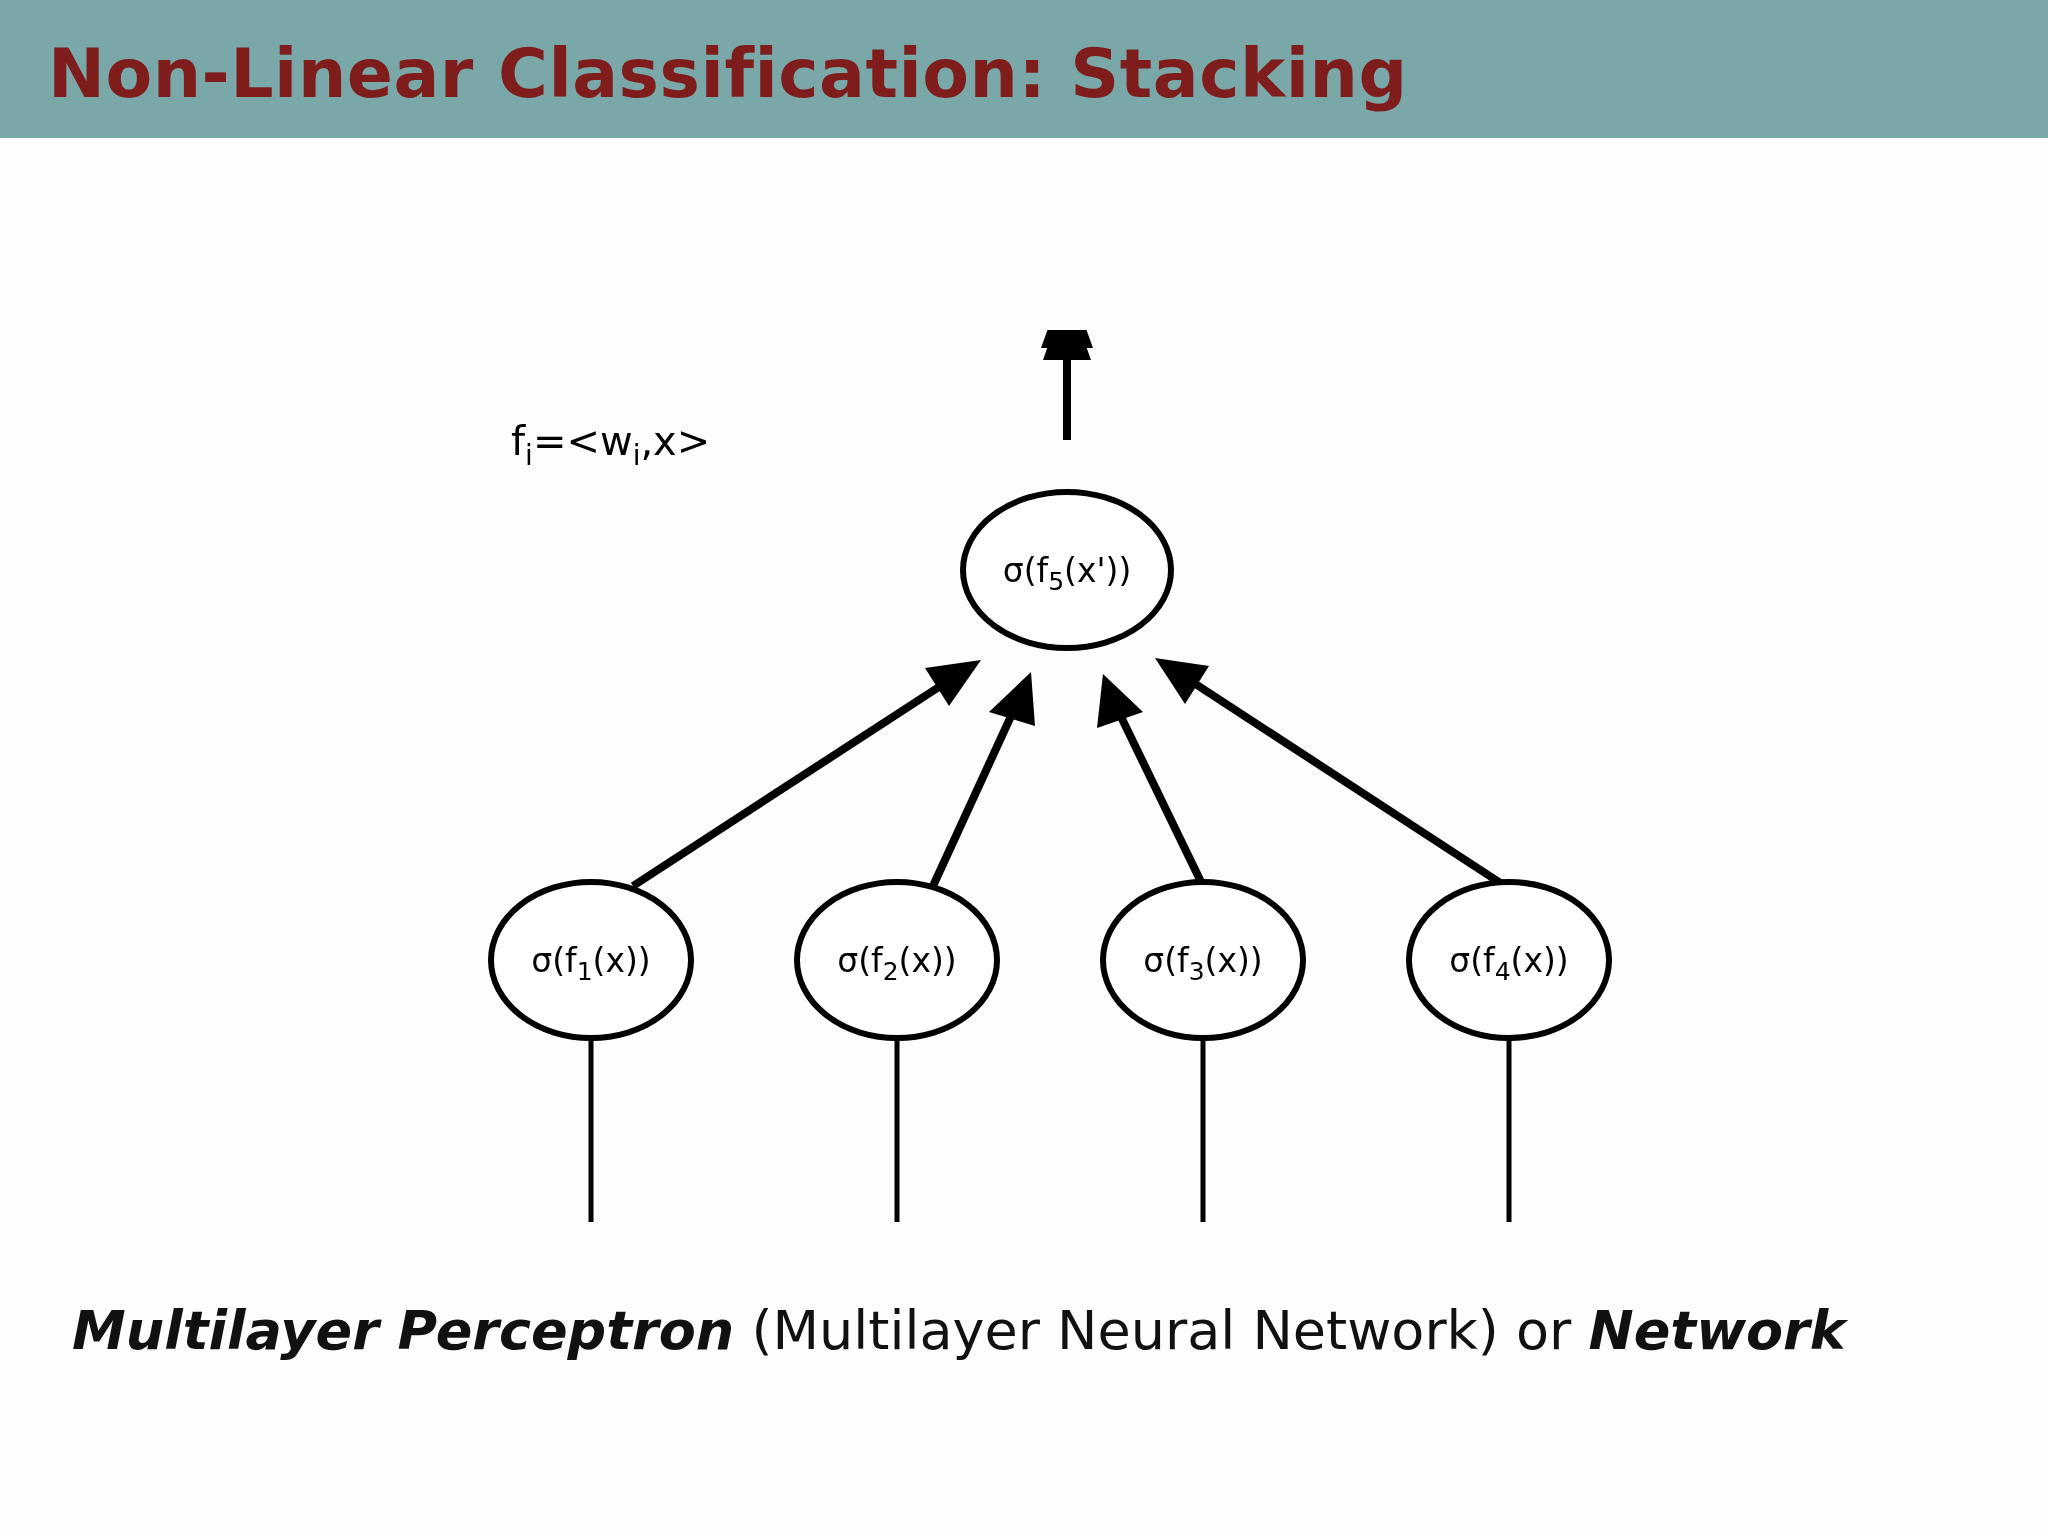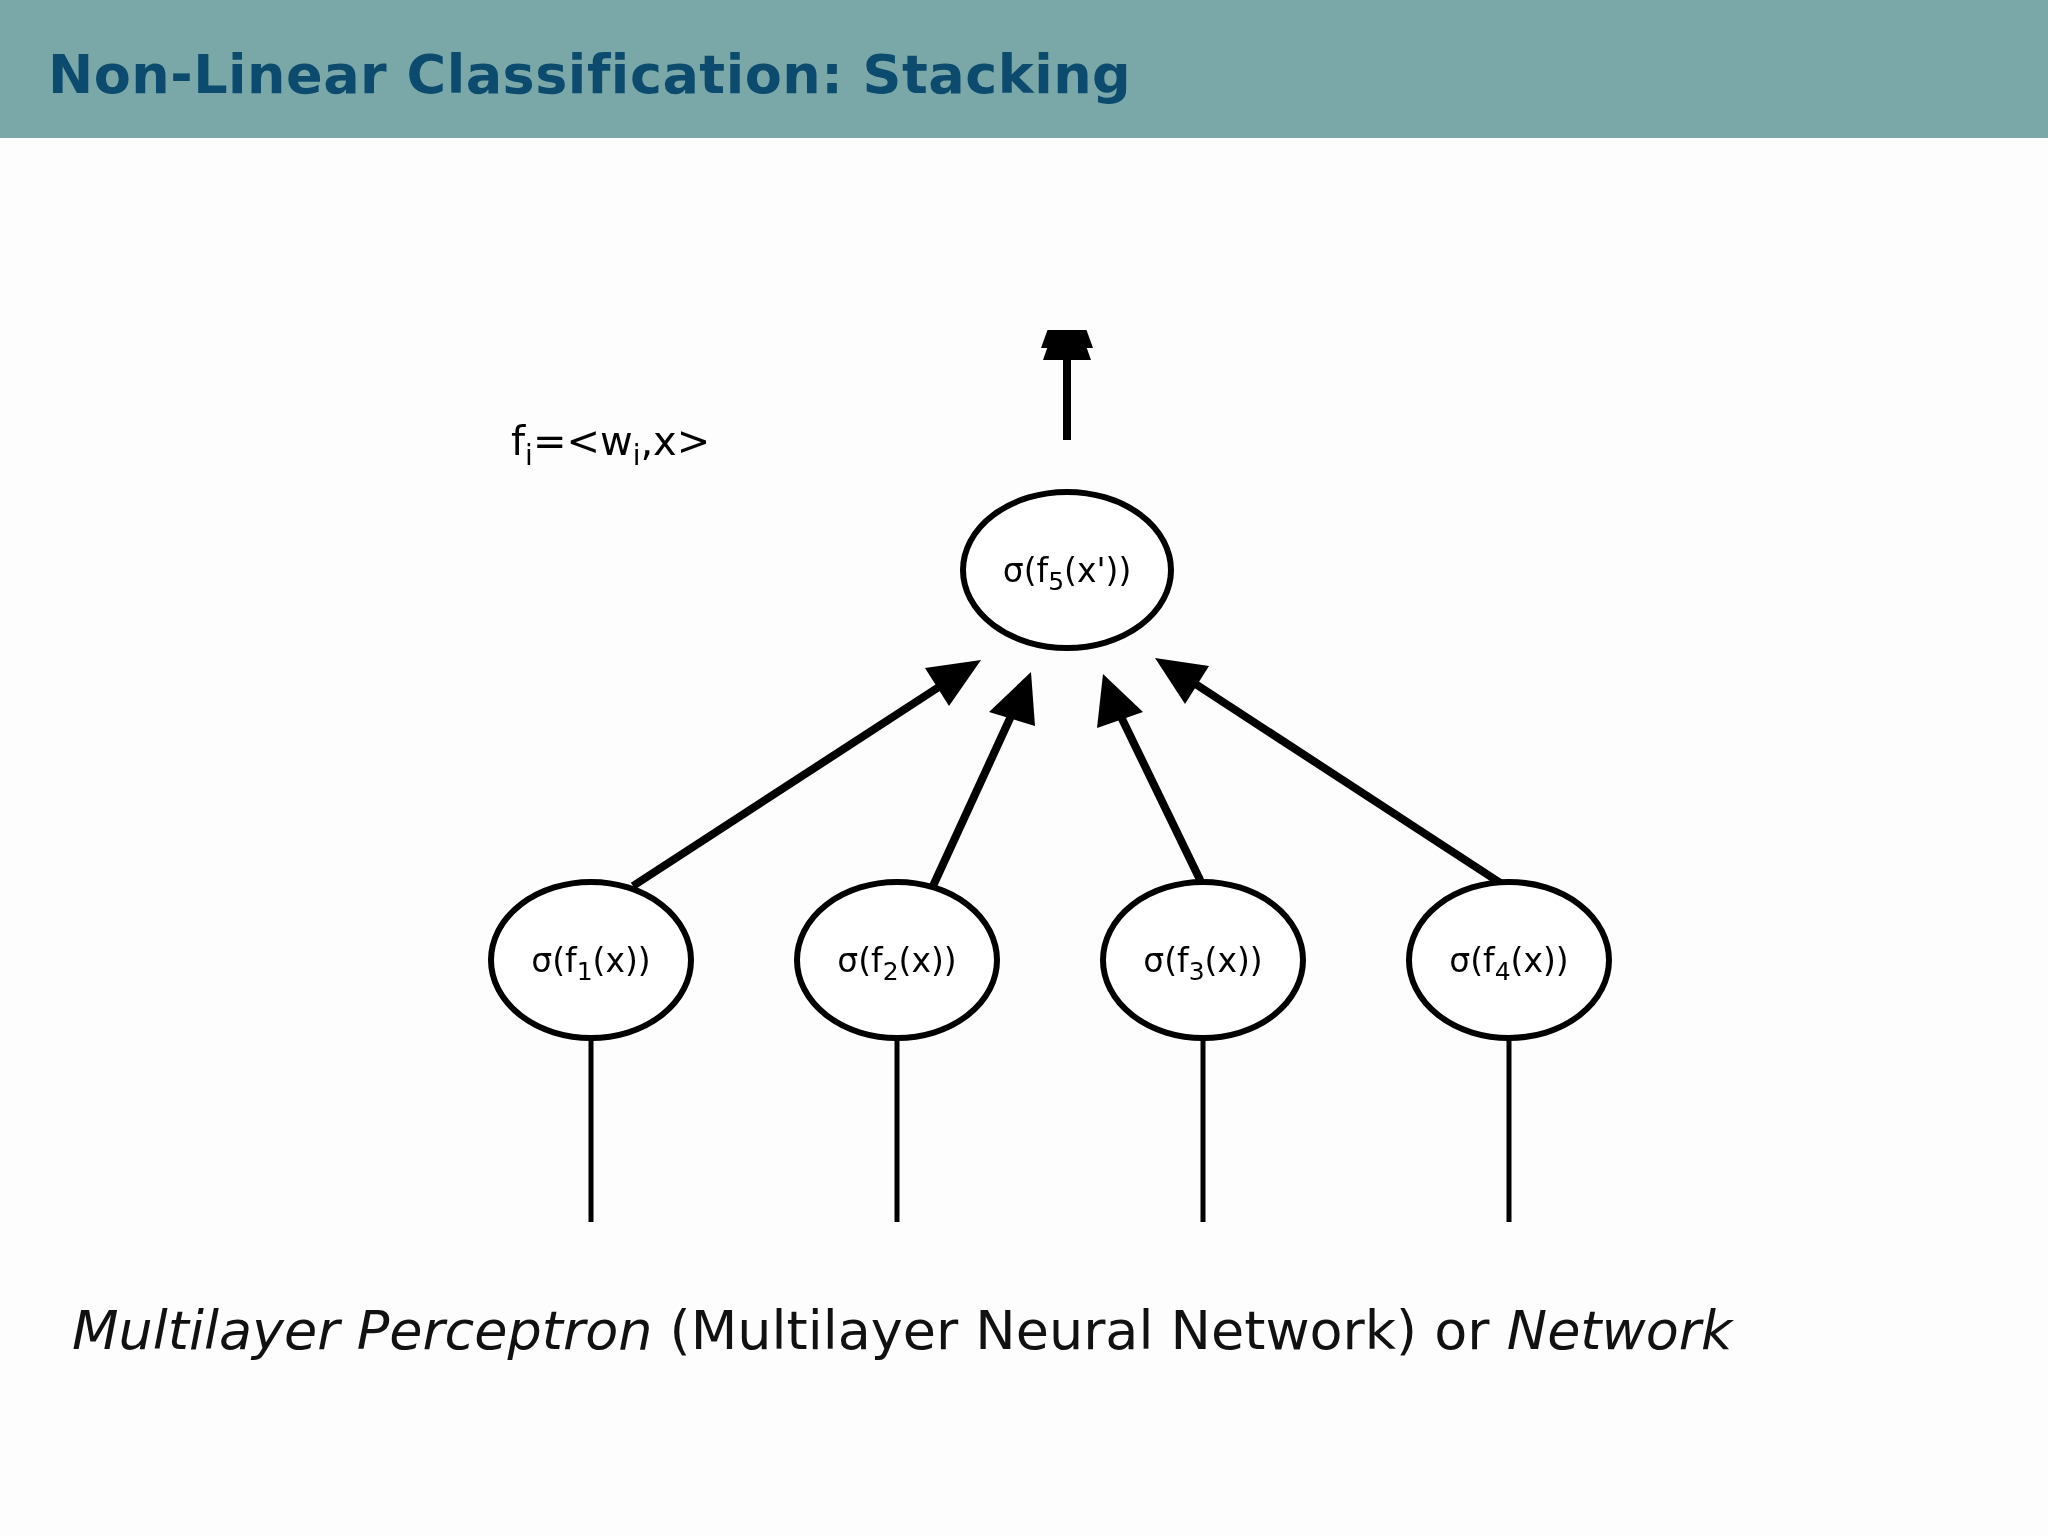--- a/index.html
+++ b/index.html
@@ -23,27 +23,26 @@
     left: 0;
     top: 0;
     width: 2048px;
     height: 138px;
     background: #7aa8a8;
   }
   #title-text {
     position: absolute;
     left: 48px;
     top: 34px;
-    font-size: 54px;
+    font-size: 68px;
     font-weight: bold;
-    color: #0c4a6e;
+    color: #7f1d1d;
     letter-spacing: 0.5px;
     font-family: "DejaVu Sans", sans-serif;
     white-space: nowrap;
-    margin-top: 9px;
   }
 
   
   #intro-line {
     position: absolute;
     left: 70px;
     top: 208px;
     font-size: 56px;
     font-family: "DejaVu Sans", sans-serif;
     color: #111111;
@@ -106,20 +105,21 @@
     left: 72px;
     top: 1295px;
     width: 1900px;
     font-family: "DejaVu Sans", sans-serif;
     font-size: 54px;
     line-height: 1.33;
     color: #111111;
   }
   #caption .it {
     font-style: italic;
+    font-weight: bold;
   }
   #caption .mathvar {
     font-family: "DejaVu Serif", serif;
     font-style: italic;
     font-size: 52px;
   }
   #caption .mathvar sub {
     font-size: 0.62em;
     font-style: italic;
   }

